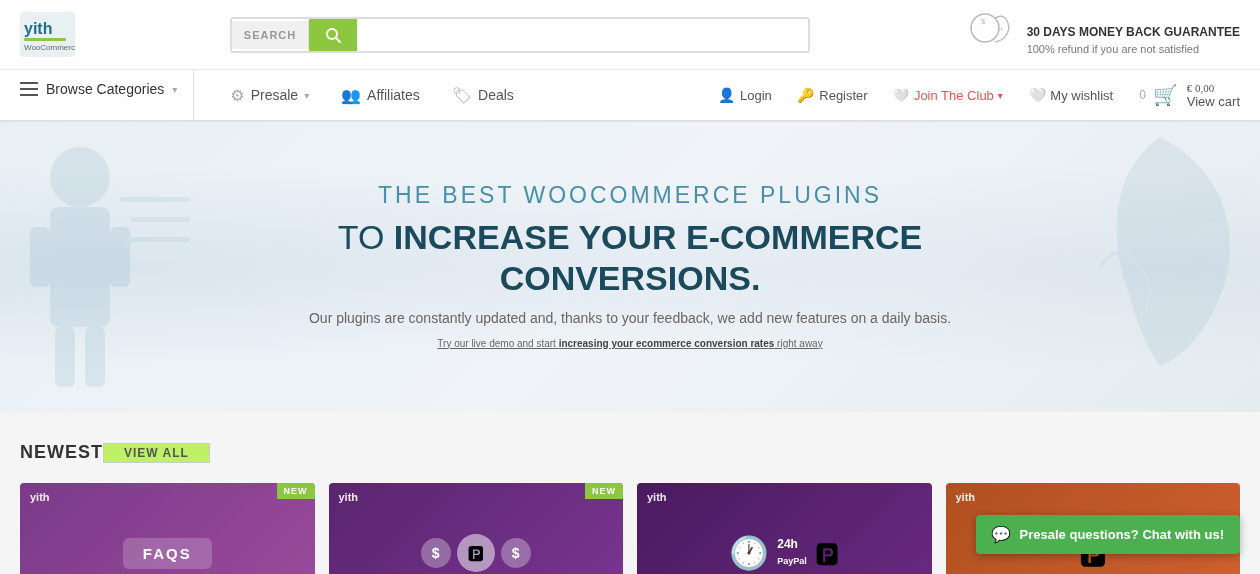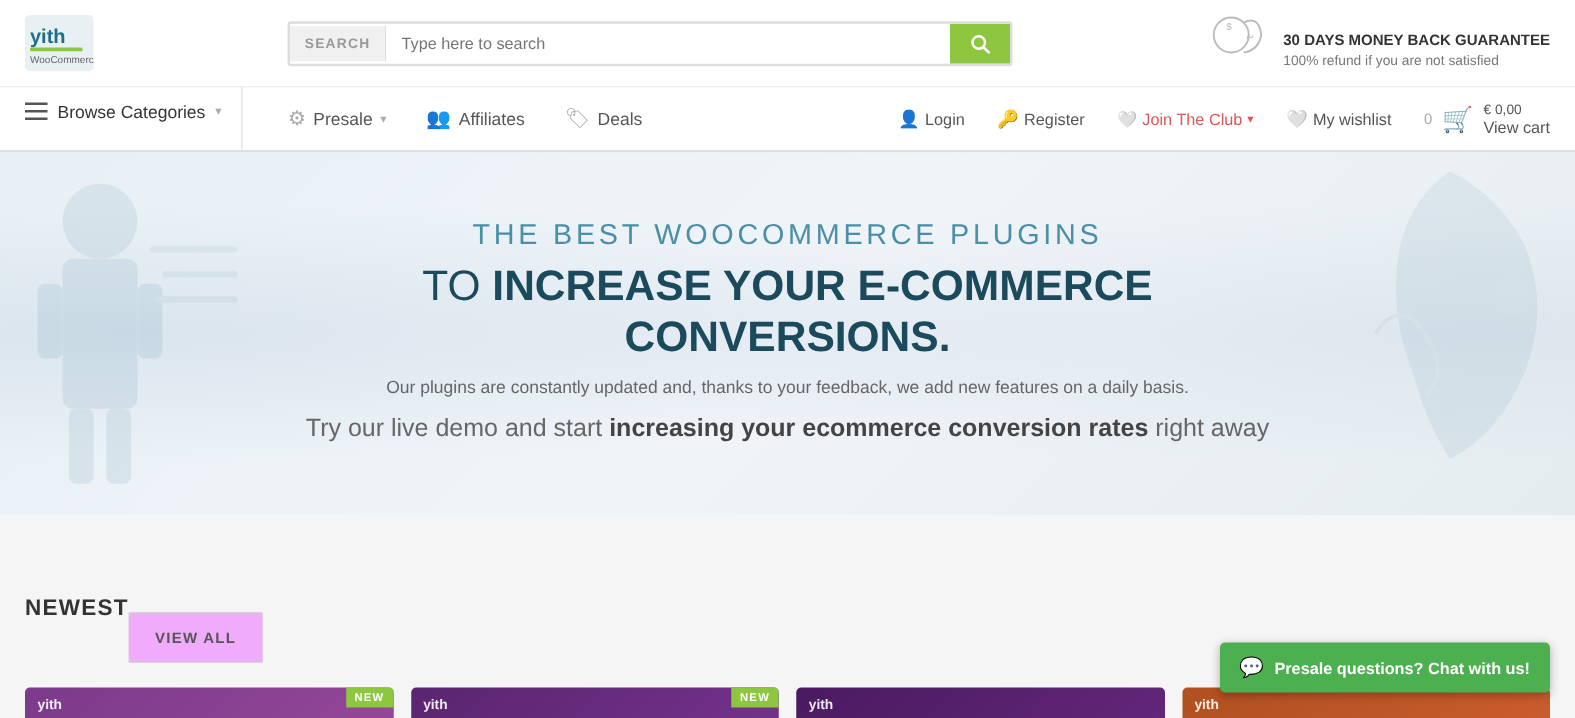--- a/index.html
+++ b/index.html
@@ -179,20 +179,21 @@
       cursor: pointer;
     }
     .cart-count {
       font-size: 12px;
       color: #aaa;
     }
     .cart-icon { font-size: 20px; color: #8dc63f; }
     .cart-price {
       font-size: 11px;
       color: #555;
+      font-family: Liberation Serif, serif;
     }
     .cart-label { font-size: 13px; color: #555; }
 
     
     .hero {
       background: linear-gradient(135deg, #e8f0f5 0%, #f0f4f8 50%, #e5ecf0 100%);
       min-height: 290px;
       display: flex;
       align-items: center;
       justify-content: center;
@@ -231,23 +232,24 @@
     .hero-main strong {
       font-weight: 900;
     }
     .hero-desc {
       font-size: 14px;
       color: #666;
       line-height: 1.7;
       margin-bottom: 4px;
     }
     .hero-desc2 {
-      font-size: 20px;
+      font-size: 10px;
       color: #666;
       line-height: 1.7;
+      text-decoration: underline;
     }
     .hero-desc2 strong {
       font-weight: bold;
       color: #444;
     }
 
     
     .products-section {
       background: #f5f5f5;
       padding: 30px 20px 20px;
@@ -259,29 +261,28 @@
       margin-bottom: 20px;
     }
     .products-title {
       font-size: 18px;
       font-weight: bold;
       color: #333;
       letter-spacing: 1px;
     }
     .view-all-btn {
       border: 1.5px solid #ccc;
-      padding: 12px 20px;
+      padding: 2px 20px;
       font-size: 12px;
       font-weight: bold;
       color: #555;
-      background: #f0abfc;
+      background: #bef264;
       cursor: pointer;
       letter-spacing: 1px;
       text-transform: uppercase;
-      margin-top: 48px;
     }
 
     .products-grid {
       display: grid;
       grid-template-columns: repeat(4, 1fr);
       gap: 14px;
     }
     .product-card {
       background: #8b3a8b;
       border-radius: 4px;
@@ -343,21 +344,20 @@
 
       <rect x="0" y="0" width="55" height="45" rx="4" fill="#1e6e8c" opacity="0.1"></rect>
       <text x="4" y="22" font-size="16" font-weight="900" fill="#1e6e8c" font-family="Arial">yith</text>
       <rect x="4" y="26" width="42" height="3" fill="#8dc63f" rx="1"></rect>
       <text x="4" y="38" font-size="8" fill="#666" font-family="Arial">WooCommerce</text>
     </svg>
   </div>
 
   <div class="search-bar">
     <span class="search-label">SEARCH</span>
-    <input class="search-input" type="text" placeholder="Type here to search" style="">
     <button class="search-btn">
       <svg width="16" height="16" viewBox="0 0 16 16" fill="none">
         <circle cx="7" cy="7" r="5" stroke="white" stroke-width="2"></circle>
         <line x1="11" y1="11" x2="15" y2="15" stroke="white" stroke-width="2" stroke-linecap="round"></line>
       </svg>
     </button>
   </div>
 
   <div class="guarantee-area">
     <div class="guarantee-icon">

